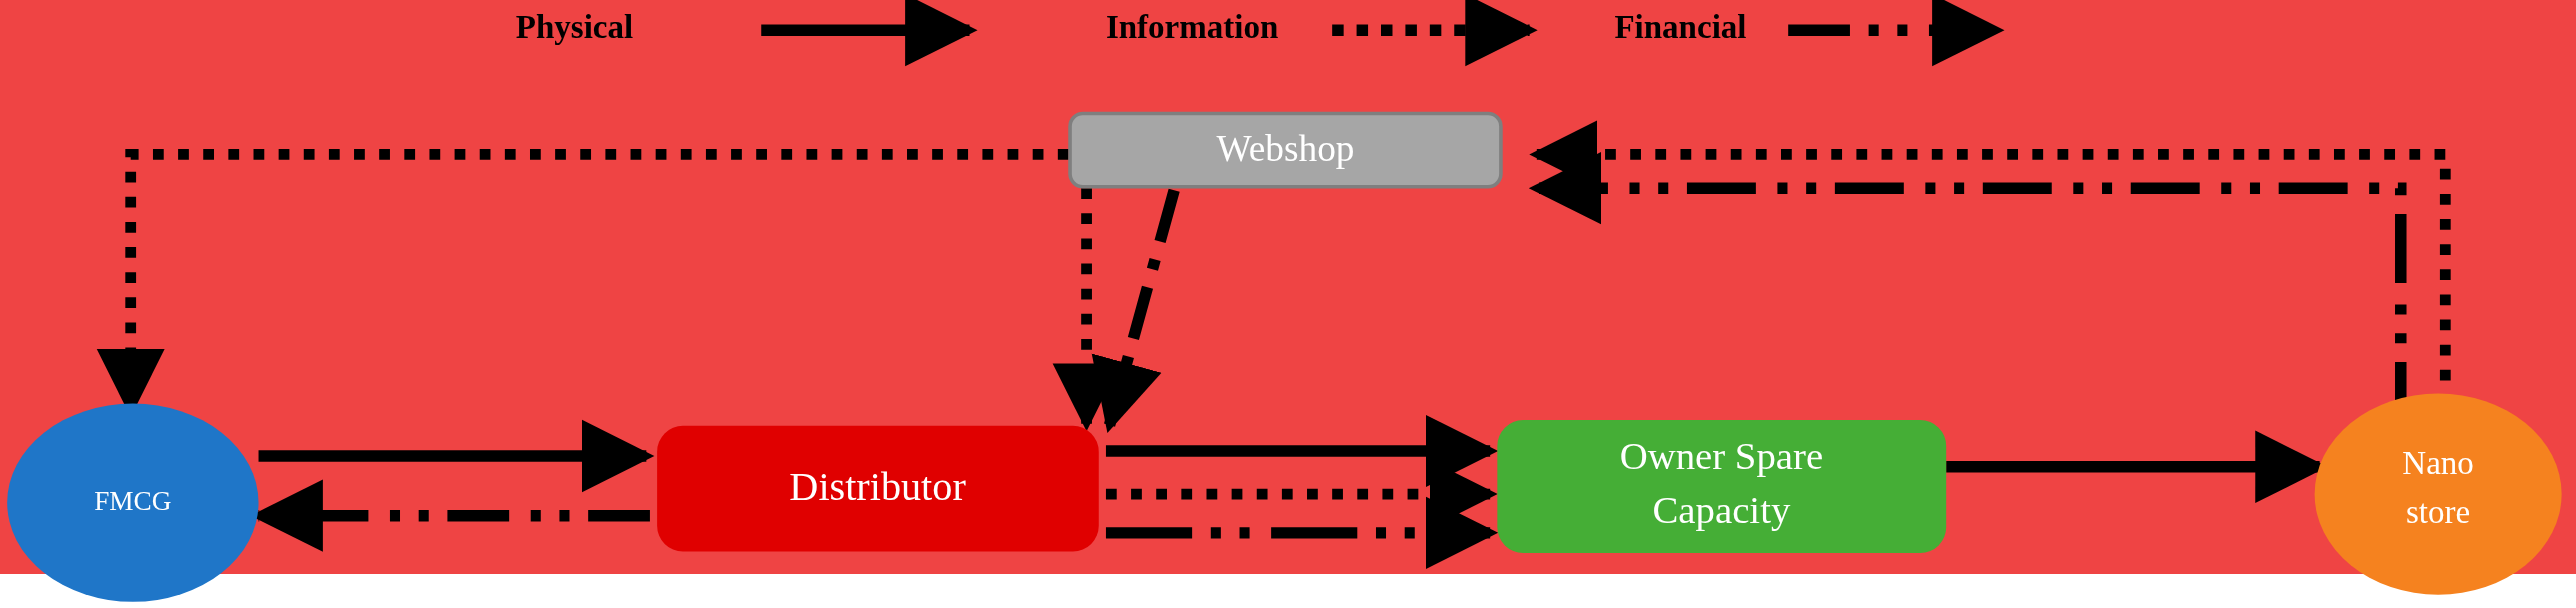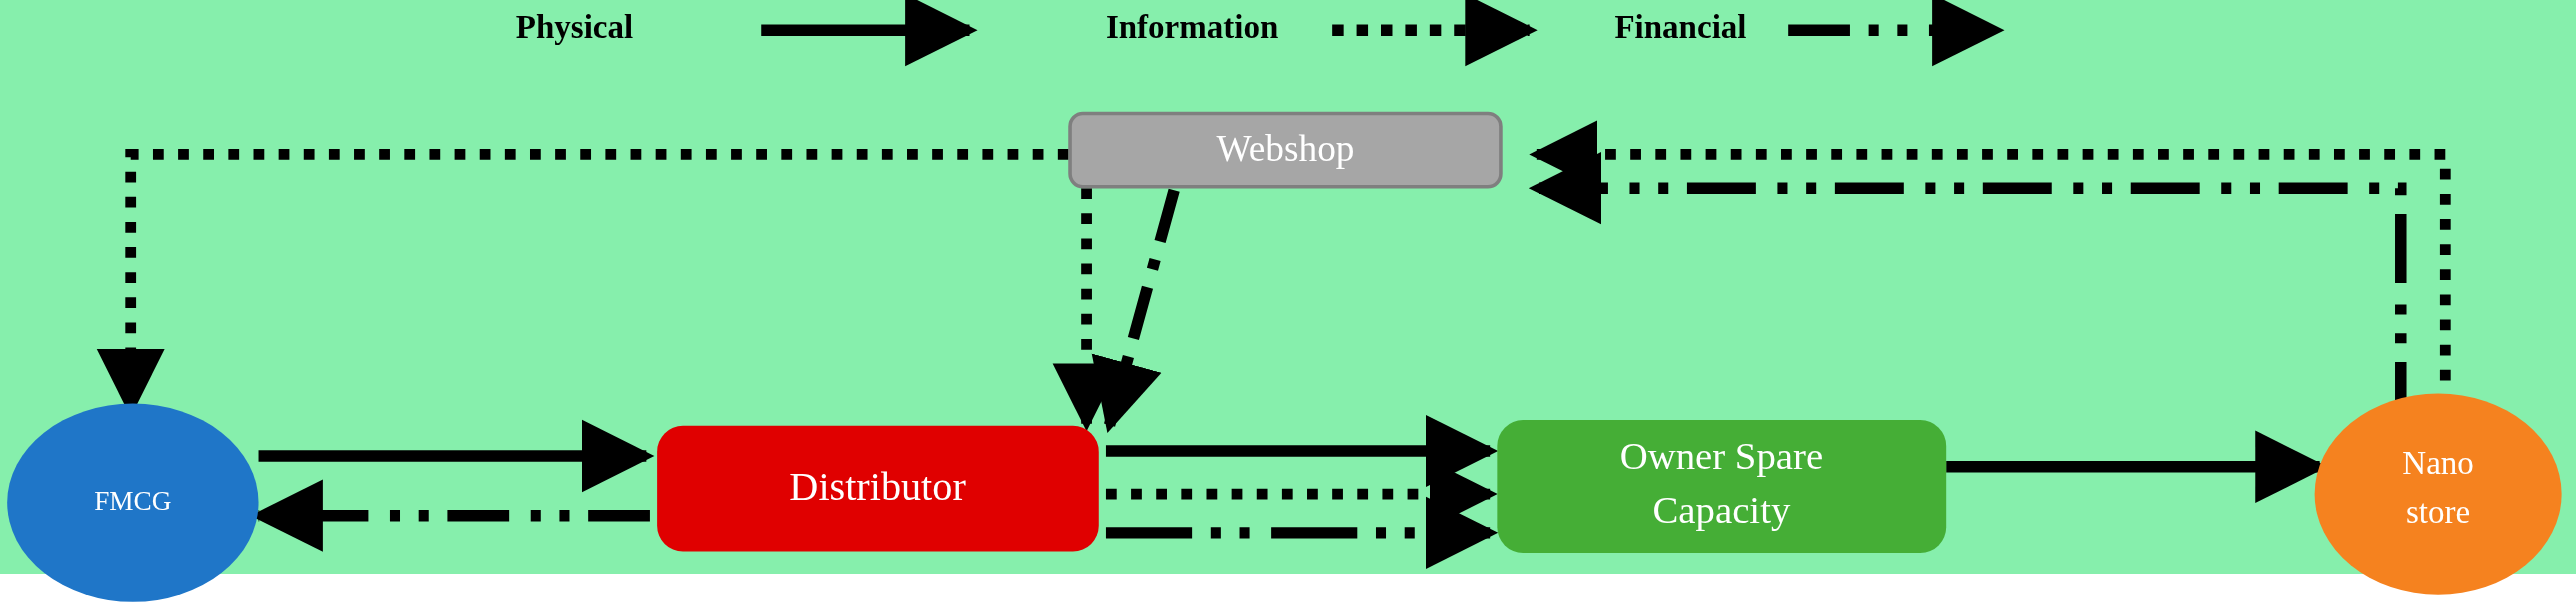--- a/index.html
+++ b/index.html
@@ -10,21 +10,21 @@
   body {
     width: 2576px;
     height: 609px;
     font-family: "Liberation Serif", serif;
     overflow: hidden;
   }
   #diagram-root {
     position: relative;
     width: 2576px;
     height: 574px;
-    background: #86efac;
+    background: #ef4444;
   }
   svg.layer {
     position: absolute;
     top: 0;
     left: 0;
     width: 2576px;
     height: 609px;
   }
   .node-label {
     fill: #ffffff;

